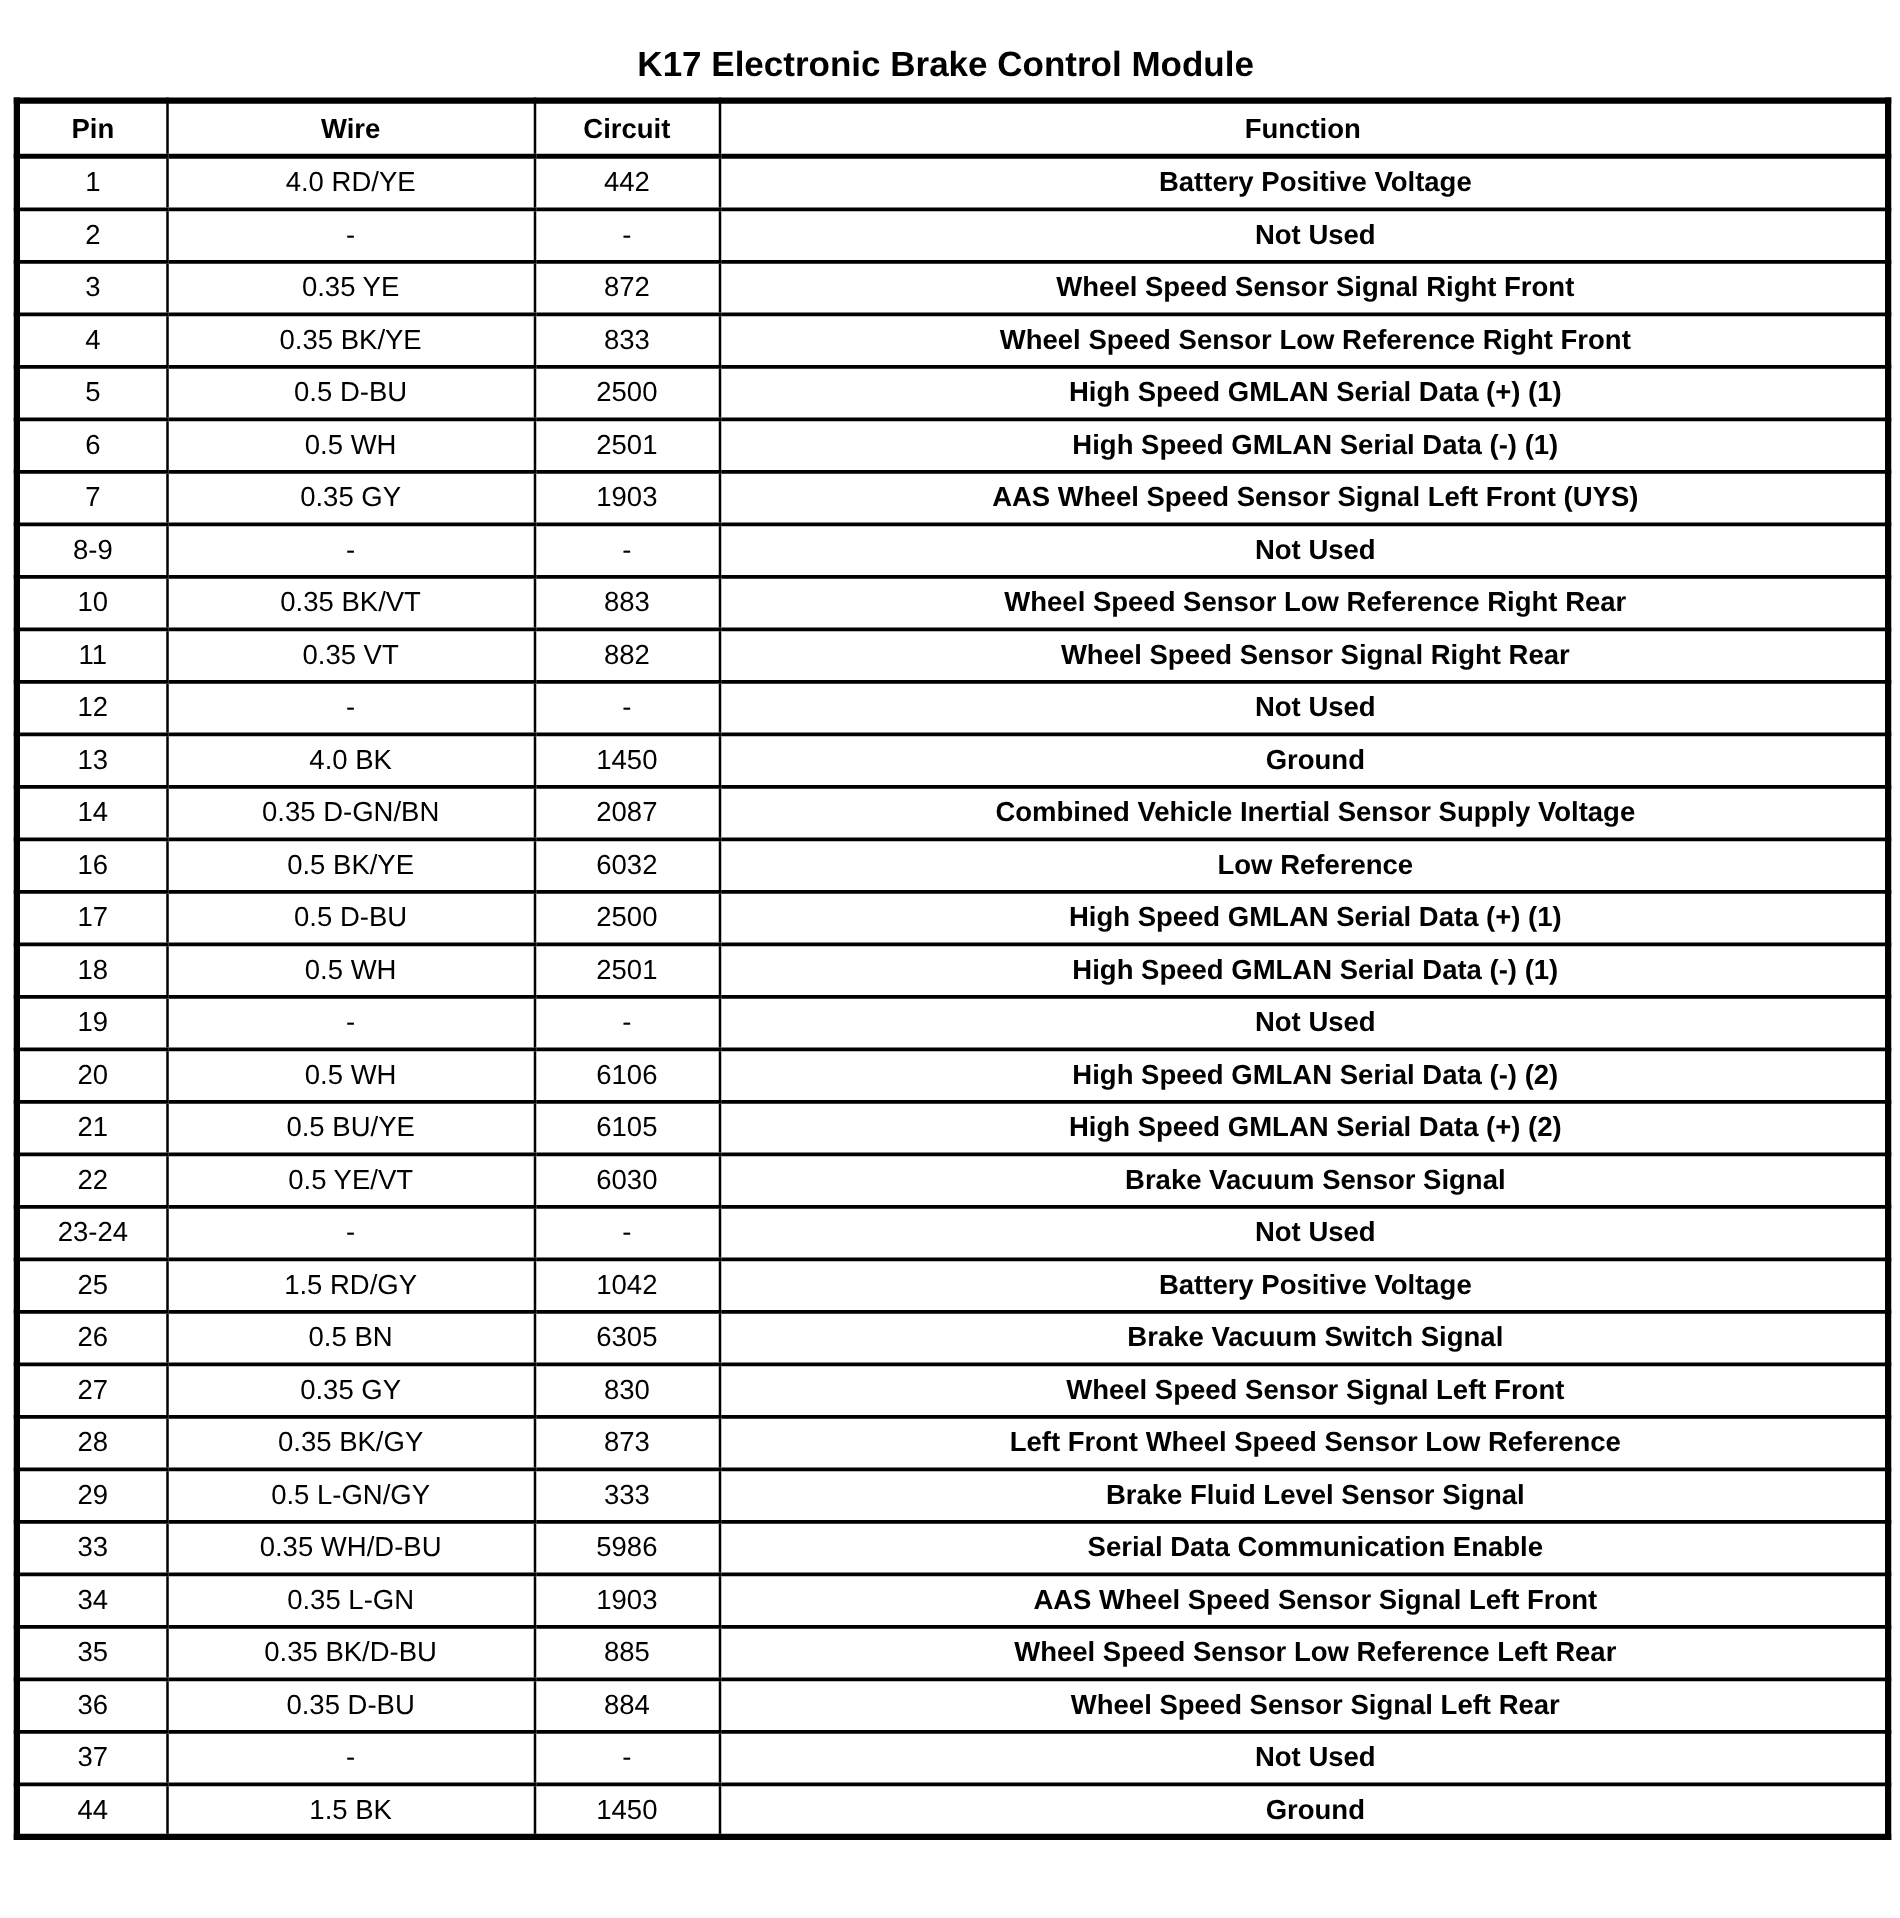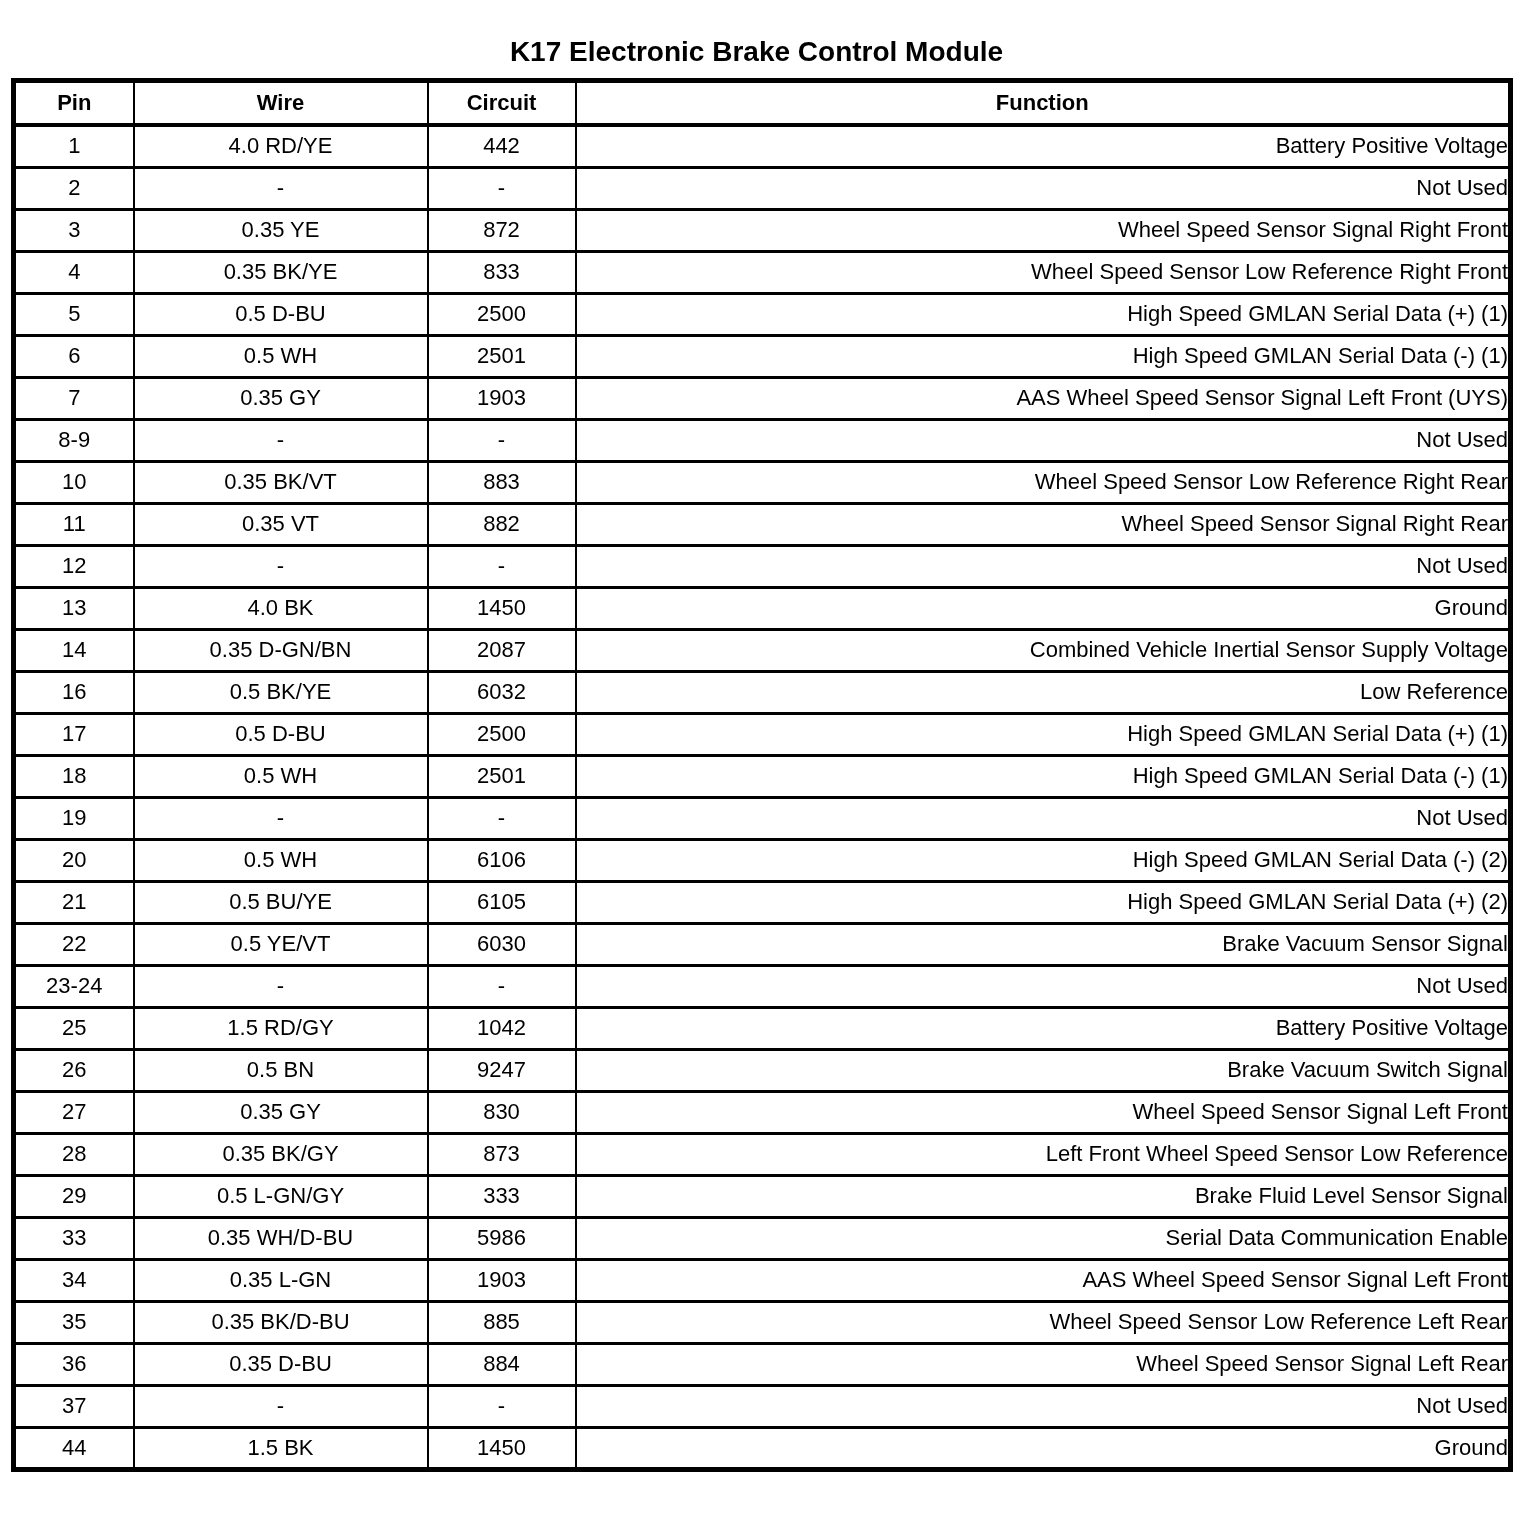--- a/index.html
+++ b/index.html
@@ -59,22 +59,23 @@
   }
   table.pinout tbody tr {
     height: 42px;
   }
   table.pinout td:nth-child(1),
   table.pinout td:nth-child(2),
   table.pinout td:nth-child(3) {
     text-align: center;
   }
   table.pinout td:nth-child(4) {
-    text-align: right;
+    text-align: center;
     padding-left: 20px;
+    font-weight: bold;
   }
   col.c-pin { width: 120px; }
   col.c-wire { width: 294px; }
   col.c-circuit { width: 148px; }
   col.c-function { width: 935px; }
 </style>
 </head>
 <body>
 
 <div class="page">
@@ -225,21 +226,21 @@
         </tr>
         <tr>
           <td>25</td>
           <td>1.5 RD/GY</td>
           <td>1042</td>
           <td>Battery Positive Voltage</td>
         </tr>
         <tr>
           <td>26</td>
           <td>0.5 BN</td>
-          <td>9247</td>
+          <td>6305</td>
           <td>Brake Vacuum Switch Signal</td>
         </tr>
         <tr>
           <td>27</td>
           <td>0.35 GY</td>
           <td>830</td>
           <td>Wheel Speed Sensor Signal Left Front</td>
         </tr>
         <tr>
           <td>28</td>

